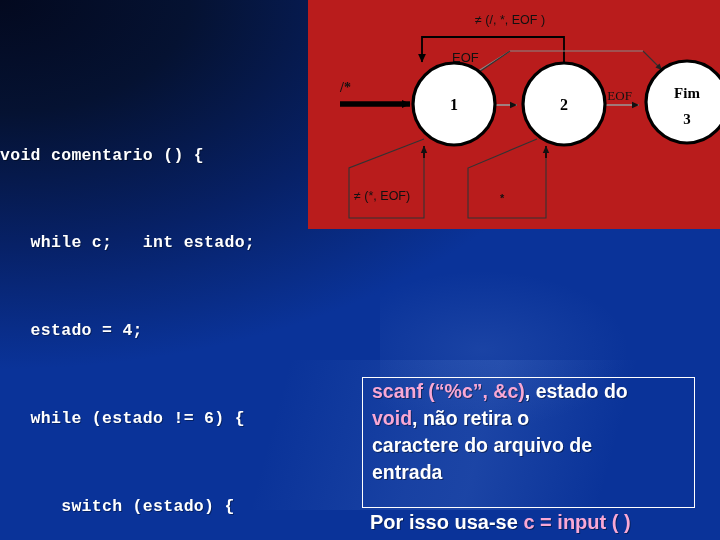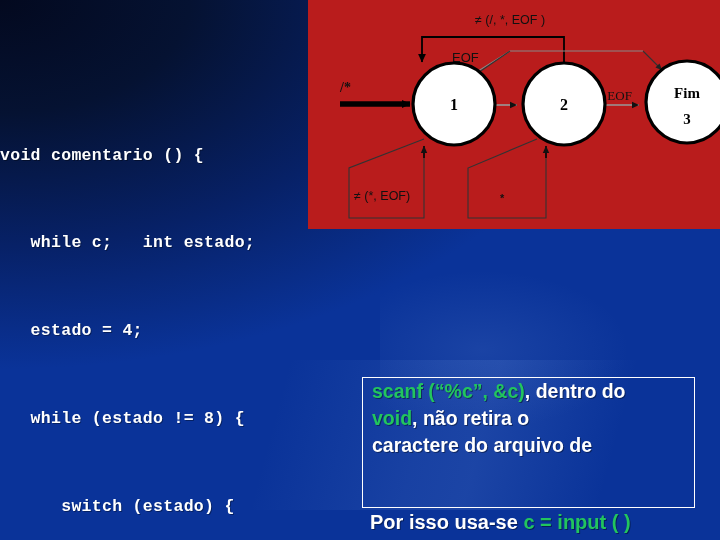--- a/index.html
+++ b/index.html
@@ -83,21 +83,21 @@
     position: absolute;
     left: 372px;
     top: 378px;
     width: 322px;
     font-size: 19.5px;
     font-weight: bold;
     line-height: 27px;
     color: #ffffff;
     text-shadow: 1px 1px 0 rgba(0,0,0,0.4);
   }
-  .hl { color: #22c55e; }
+  .hl { color: #f9a8d4; }
 
   #footer-line {
     position: absolute;
     left: 370px;
     top: 511px;
     width: 350px;
     font-size: 20px;
     font-weight: bold;
     color: #ffffff;
     white-space: nowrap;
@@ -110,21 +110,21 @@
 <div id="slide">
 
   <div id="bg-gradient"></div>
   <div id="bg-sheen"></div>
   <div id="bg-sheen2"></div>
 
   <div id="code">
     <span class="line">void comentario () {</span>
     <span class="line">   while c;   int estado;</span>
     <span class="line">   estado = 4;</span>
-    <span class="line">   while (estado != 8) {</span>
+    <span class="line">   while (estado != 6) {</span>
     <span class="line">      switch (estado) {</span>
     
     
     
     
     
     
     
     
     
@@ -200,20 +200,21 @@
         <circle cx="355" cy="102" r="41" fill="#fff" stroke="#000" stroke-width="3.2"></circle>
         <text x="355" y="98" text-anchor="middle" font-family="'Liberation Serif',serif" font-size="15" font-weight="bold" fill="#000">Fim</text>
         <text x="355" y="124" text-anchor="middle" font-family="'Liberation Serif',serif" font-size="15" font-weight="bold" fill="#000">3</text>
       </g>
     </svg>
   </div>
 
   <div id="callout-box"></div>
 
   <div id="callout-text">
-    <div><span class="hl">scanf (“%c”, &amp;c)</span><span>, dentro do</span></div>
+    <div><span class="hl">scanf (“%c”, &amp;c)</span><span>, estado do</span></div>
     <div><span class="hl">void</span><span>, não retira o</span></div>
     <div>caractere do arquivo de</div>
+    <div>entrada</div>
   </div>
 
   <div id="footer-line"><span>Por isso usa-se </span><span class="hl">c = input ( )</span></div>
 
 </div>
 
 </body></html>

